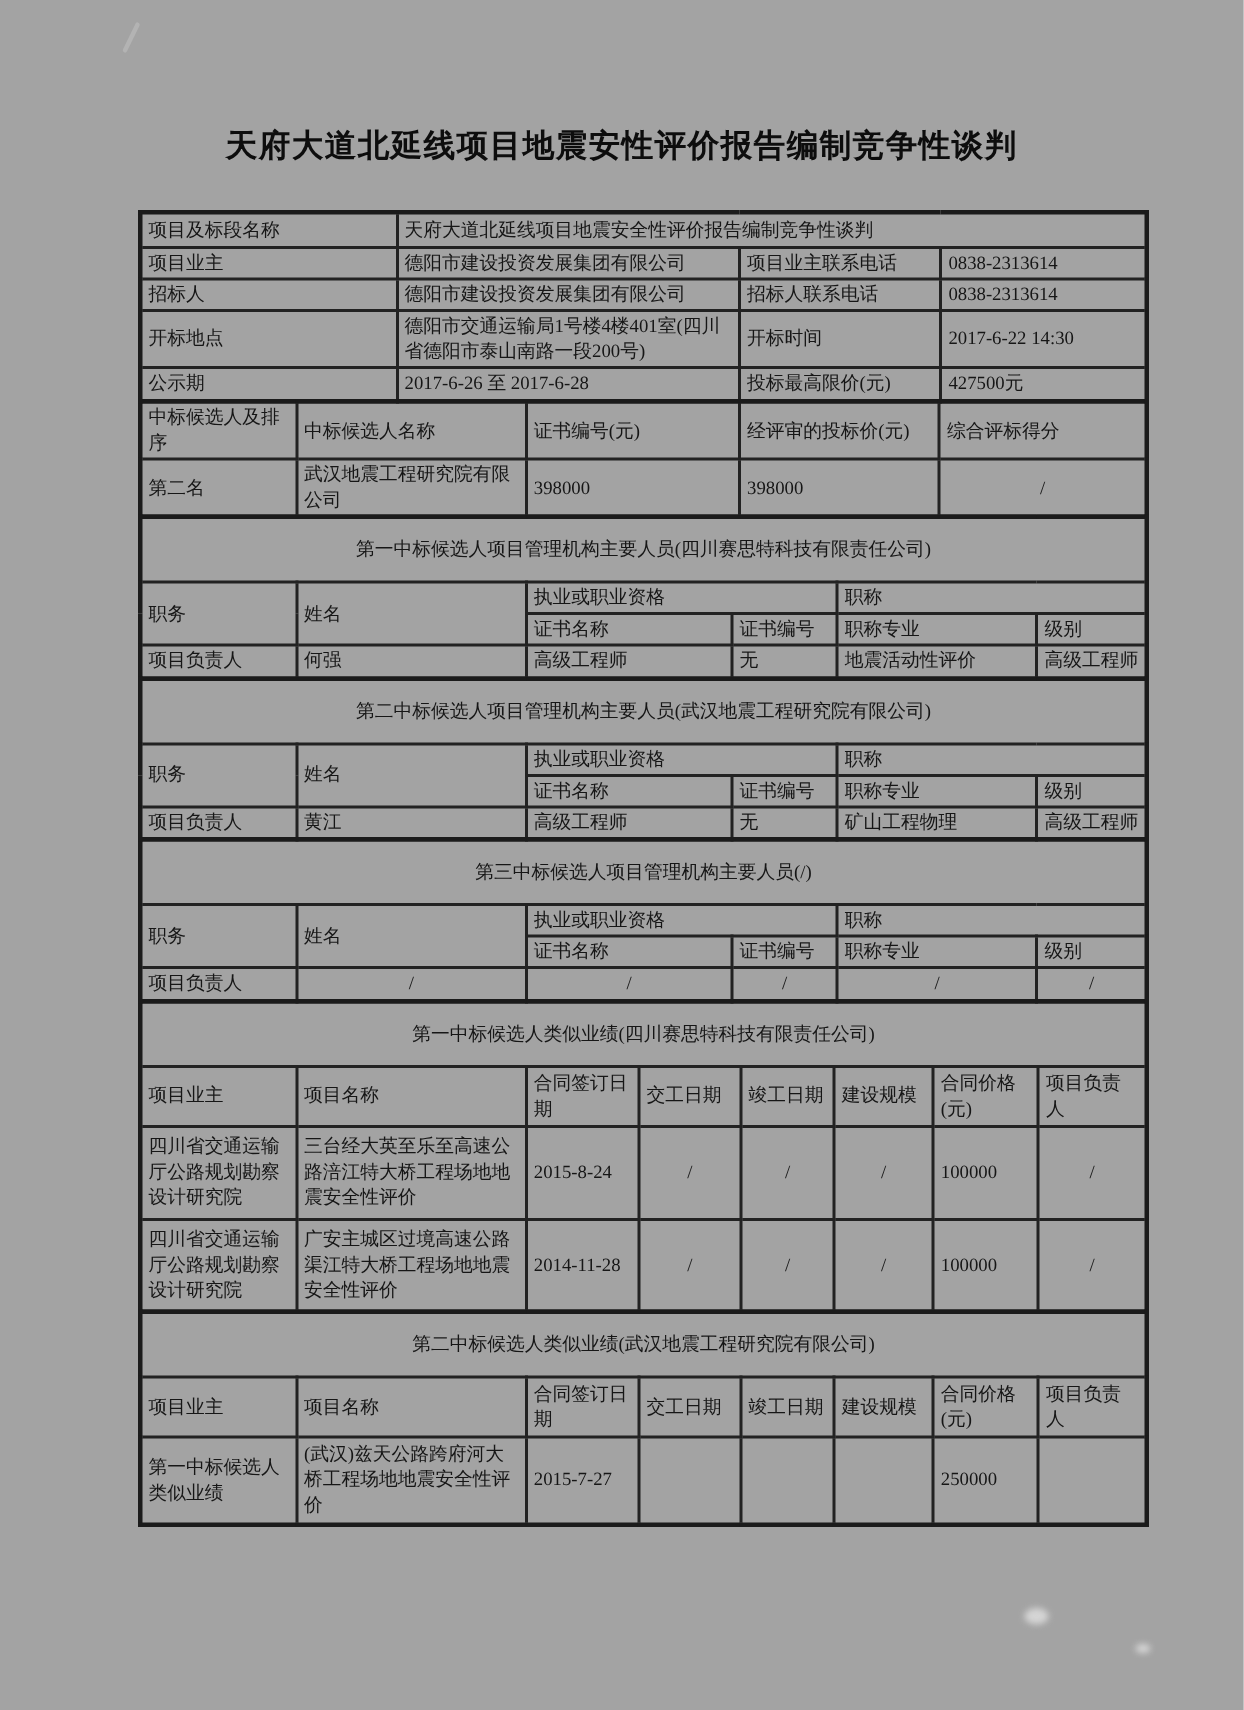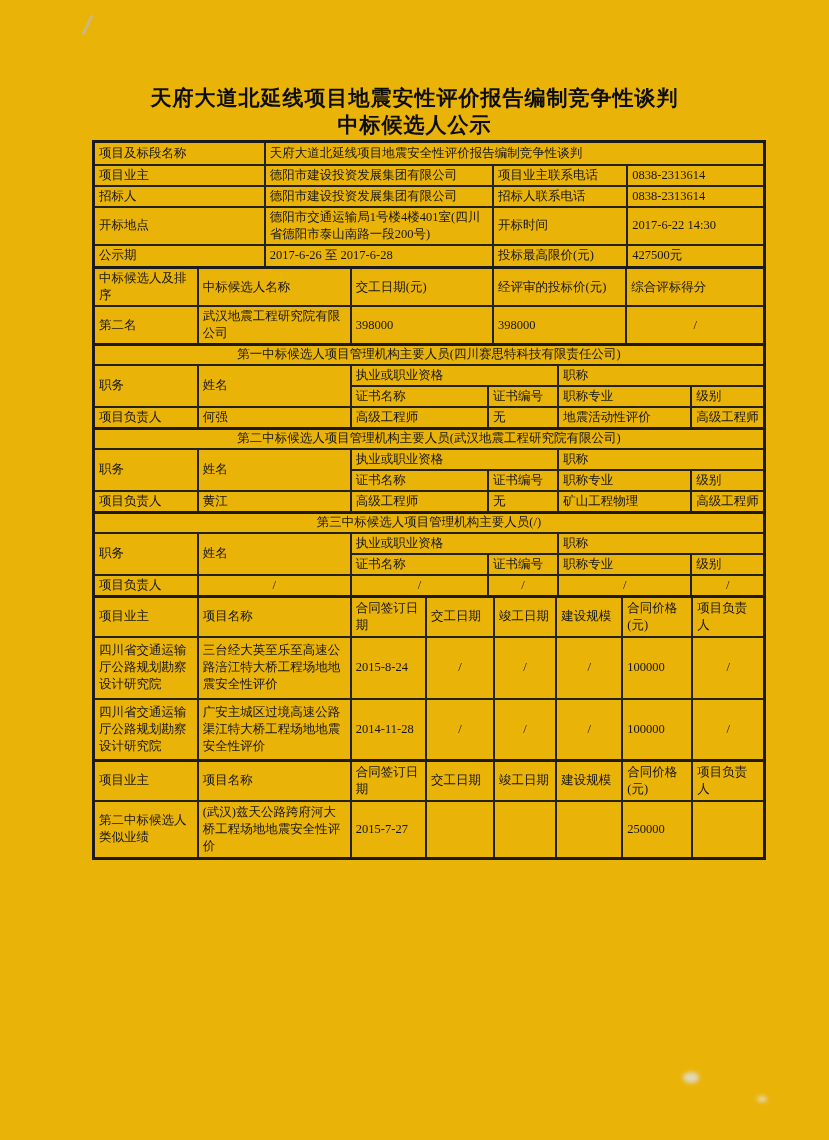--- a/index.html
+++ b/index.html
@@ -1,20 +1,20 @@
 <!DOCTYPE html>
 <html><head>
 <meta charset="utf-8">
 <style>
   html,body{margin:0;padding:0;}
   body{background:#fcfcfb;}
   .page{
     position:relative;
     width:829px;height:1140px;
-    background:#eab308;
+    background:#a3a3a3;
     overflow:hidden;
     font-family:"Liberation Serif","DejaVu Serif",serif;
     color:#151515;
   }
   .title{
     position:absolute;top:84px;left:0;width:829px;
     margin:0;text-align:center;
     font-family:"Liberation Sans","DejaVu Sans",sans-serif;
     font-size:21px;font-weight:bold;line-height:27px;
     letter-spacing:1px;color:#0d0d0d;
@@ -32,21 +32,21 @@
   .tbl td{
     border:2px solid #222;
     padding:1px 4px;
     font-size:12.5px;
     line-height:17px;
     vertical-align:middle;
     overflow-wrap:break-word;
     color:#161616;
   }
   .tbl td.c{text-align:center;}
-  .tbl td.st{text-align:center;padding:0 2px;}
+  .tbl td.st{text-align:center;padding:12px 2px;}
   tr.h20{height:20px}  tr.h21{height:21px}  tr.h22{height:22px}
   tr.h23{height:23px}  tr.h24{height:24px}  tr.h30{height:30px}
   tr.h35{height:35px}  tr.h36{height:36px}  tr.h38{height:38px}
   tr.h40{height:40px}  tr.h52{height:52px}  tr.h58{height:58px}
   tr.h62{height:62px}
   .artifact{position:absolute;pointer-events:none;}
   .a1{left:86px;top:14px;width:3px;height:22px;background:#bcbcbc;
       transform:rotate(26deg);border-radius:2px;opacity:.65;}
   .a2{left:683px;top:1072px;width:16px;height:11px;background:#dedede;
       border-radius:50%;filter:blur(2px);opacity:.85;}
@@ -57,21 +57,20 @@
 <body>
 
 <div class="page">
 
   <div class="artifact a1"></div>
   <div class="artifact a2"></div>
   <div class="artifact a3"></div>
 
   <h1 class="title">
     <span>天府大道北延线项目地震安性评价报告编制竞争性谈判</span>
-    <span>中标候选人公示</span>
   </h1>
 
   <div class="tables">
 
     <table class="tbl">
       <colgroup>
           <col style="width:171px">
           <col style="width:228px">
           <col style="width:134px">
           <col style="width:137px">
@@ -113,21 +112,21 @@
           <col style="width:104px">
           <col style="width:153px">
           <col style="width:142px">
           <col style="width:133px">
           <col style="width:138px">
         </colgroup>
       <tbody>
           <tr class="h36">
         <td>中标候选人及排序</td>
         <td>中标候选人名称</td>
-        <td>交工日期(元)</td>
+        <td>证书编号(元)</td>
         <td>经评审的投标价(元)</td>
         <td>综合评标得分</td>
       </tr>
       <tr class="h35">
         <td>第二名</td>
         <td>武汉地震工程研究院有限公司</td>
         <td>398000</td>
         <td>398000</td>
         <td class="c">/</td>
       </tr>
@@ -247,20 +246,23 @@
           <col style="width:104px">
           <col style="width:153px">
           <col style="width:75px">
           <col style="width:68px">
           <col style="width:62px">
           <col style="width:66px">
           <col style="width:70px">
           <col style="width:72px">
         </colgroup>
       <tbody>
+          <tr class="h22">
+        <td colspan="8" class="st">第一中标候选人类似业绩(四川赛思特科技有限责任公司)</td>
+      </tr>
       <tr class="h40">
         <td>项目业主</td>
         <td>项目名称</td>
         <td>合同签订日期</td>
         <td>交工日期</td>
         <td>竣工日期</td>
         <td>建设规模</td>
         <td>合同价格(元)</td>
         <td>项目负责人</td>
       </tr>
@@ -292,32 +294,35 @@
           <col style="width:104px">
           <col style="width:153px">
           <col style="width:75px">
           <col style="width:68px">
           <col style="width:62px">
           <col style="width:66px">
           <col style="width:70px">
           <col style="width:72px">
         </colgroup>
       <tbody>
+          <tr class="h24">
+        <td colspan="8" class="st">第二中标候选人类似业绩(武汉地震工程研究院有限公司)</td>
+      </tr>
       <tr class="h40">
         <td>项目业主</td>
         <td>项目名称</td>
         <td>合同签订日期</td>
         <td>交工日期</td>
         <td>竣工日期</td>
         <td>建设规模</td>
         <td>合同价格(元)</td>
         <td>项目负责人</td>
       </tr>
       <tr class="h58">
-        <td>第二中标候选人类似业绩</td>
+        <td>第一中标候选人类似业绩</td>
         <td>(武汉)兹天公路跨府河大桥工程场地地震安全性评价</td>
         <td>2015-7-27</td>
         <td></td>
         <td></td>
         <td></td>
         <td>250000</td>
         <td></td>
       </tr>
     </tbody>
       </table>

